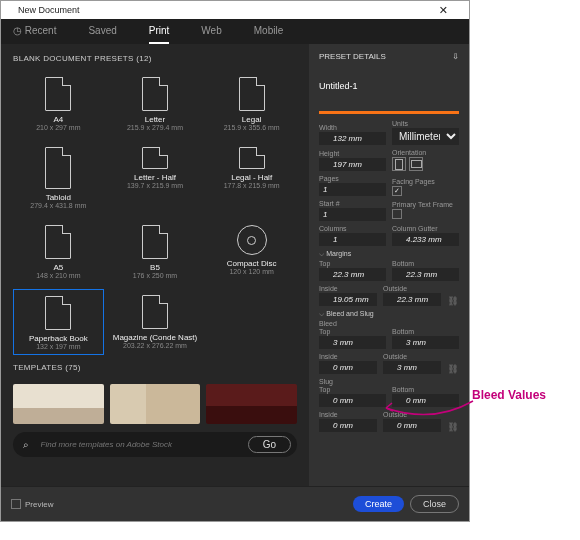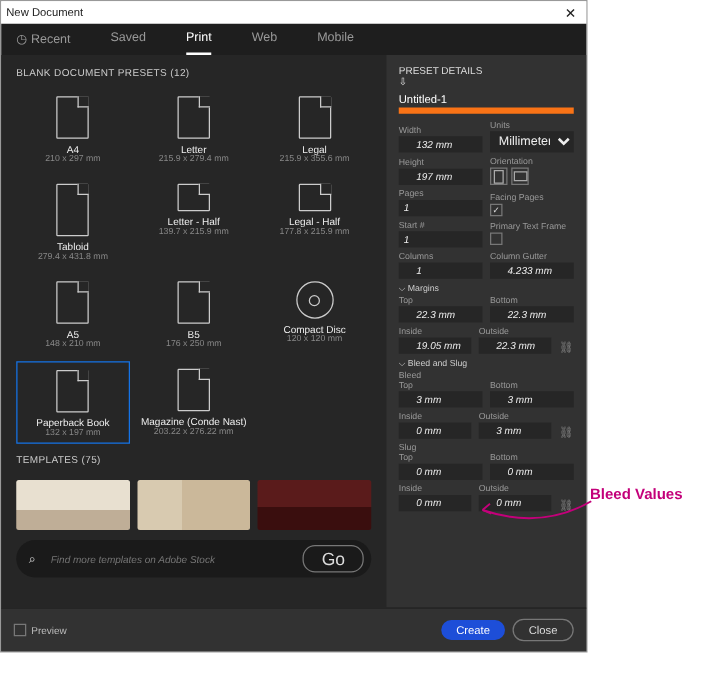--- a/index.html
+++ b/index.html
@@ -1,18 +1,18 @@
 <!DOCTYPE html>
 <html><head>
 <meta charset="utf-8">
 <style>
   * { box-sizing: border-box; margin: 0; padding: 0; font-family: -apple-system, 'Segoe UI', Arial, sans-serif; }
   body { background: #fff; width: 580px; height: 540px; position: relative; overflow: hidden; }
   .window { width: 470px; height: 522px; border: 1px solid #999; background: #fff; }
-  .titlebar { height: 18px; display:flex; align-items:center; justify-content:space-between; padding:0 4px; font-size:9px; background:#fff; color:#222;gap:24px; }
+  .titlebar { height: 18px; display:flex; align-items:center; justify-content:space-between; padding:0 17px; font-size:9px; background:#fff; color:#222;gap:24px; }
   .titlebar .x { font-size:11px; padding:0 4px; }
   .app { background:#1e1e1e; color:#ddd; height: calc(100% - 18px); display:flex; flex-direction:column; }
   .tabs { display:flex; gap:32px; padding:6px 12px 0 12px; font-size:10px; color:#999; }
   .tabs .tab { padding-bottom:6px; }
   .tabs .tab.active { color:#fff; border-bottom:2px solid #fff; }
   .tabs .tab .clock { margin-right:3px; }
   .body { display:flex; flex:1; min-height:0; }
   .left { flex:1; background:#262626; padding:10px 12px 8px 12px; display:flex; flex-direction:column; min-width:0;}
   .section-title { font-size:8px; letter-spacing:.3px; color:#ccc; margin-bottom:8px; }
   .grid { display:grid; grid-template-columns:repeat(3,1fr); gap:6px; margin-bottom:8px; }
@@ -27,24 +27,24 @@
   .cname { font-size:8px; color:#eee; }
   .csub { font-size:7px; color:#888; }
   .templates { display:flex; gap:6px; margin-top:4px; }
   .tpl { flex:1; height:40px; border-radius:2px; }
   .t1 { background:linear-gradient(#e8e0d0 60%, #bfae97 60%); }
   .t2 { background:linear-gradient(90deg,#d8cab0 40%,#cbb89a 40%); }
   .t3 { background:linear-gradient(#5a1b1b 55%, #3a0e0e 55%); }
   .searchrow { display:flex; align-items:center; gap:8px; background:#1a1a1a; border-radius:16px; padding:4px 6px; margin-top:8px; }
   .searchrow .mag { font-size:10px; color:#ccc; padding:0 4px;}
   .searchrow input { flex:1; background:transparent; border:none; color:#888; font-size:8px; font-style:italic; outline:none;}
-  .gobtn { border:1px solid #777; background:transparent; color:#ddd; font-size:14px; padding:2px 14px; border-radius:10px;}
+  .gobtn { border:1px solid #777; background:transparent; color:#ddd; font-size:10px; padding:2px 14px; border-radius:10px;}
   .right { width:160px; background:#323232; padding:8px 10px; font-size:8px; color:#bbb; overflow:hidden; }
-  .pd-title { color:#ddd; display:flex; justify-content:space-between; align-items:flex-start; margin-bottom:4px;flex-direction:column;}
-  .docname { color:#fff; font-size:9px; border-bottom:5px solid #f97316; padding-bottom:2px; margin-bottom:6px;}
+  .pd-title { color:#ddd; display:flex; justify-content:space-between; align-items:flex-start; margin-bottom:20px;}
+  .docname { color:#fff; font-size:9px; border-bottom:3px solid #f97316; padding-bottom:20px; margin-bottom:6px;}
   .row { display:flex; gap:6px; margin-bottom:4px; align-items:flex-end;}
   .field { flex:1; }
   .lbl { font-size:7px; color:#999; margin-bottom:1px; display:block;}
   .inp { background:#262626; color:#eee; border:none; padding:2px 3px 2px 14px; font-size:8px; width:100%; position:relative;font-style:italic;}
   .inpwrap { position:relative; }
   .inpwrap::before { content:""; position:absolute; left:3px; top:3px; width:6px; height:6px; border:1px solid #888; border-right:none; border-top:none; transform:rotate(45deg); display:none;}
   .inpwrap.num::before{display:block; border:none; width:0;height:0; border-top:3px solid transparent;border-bottom:3px solid transparent;border-right:4px solid #888; top:4px;}
   .sel { background:#262626; color:#eee; border:none; padding:2px 3px; font-size:10px; width:100%; }
   .orient { display:flex; gap:3px; }
   .orient span{ width:14px; height:14px; border:1px solid #777; display:flex; align-items:center; justify-content:center;}

